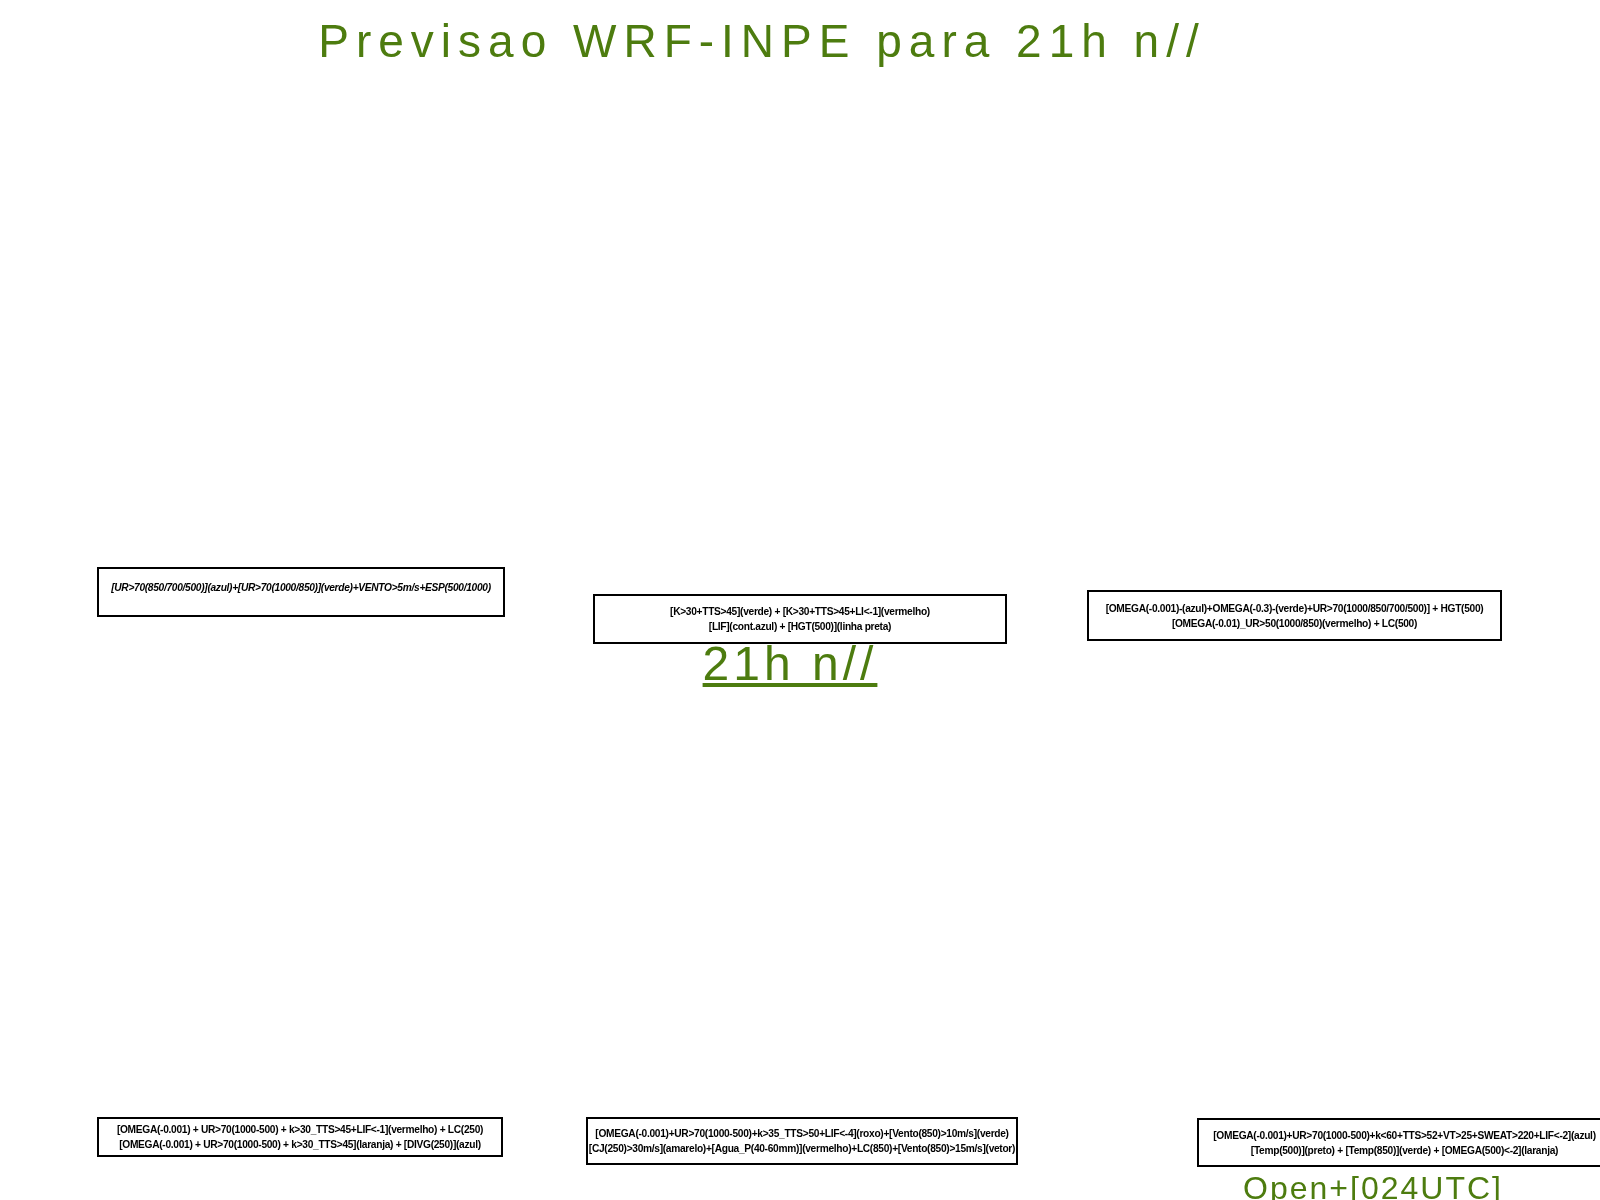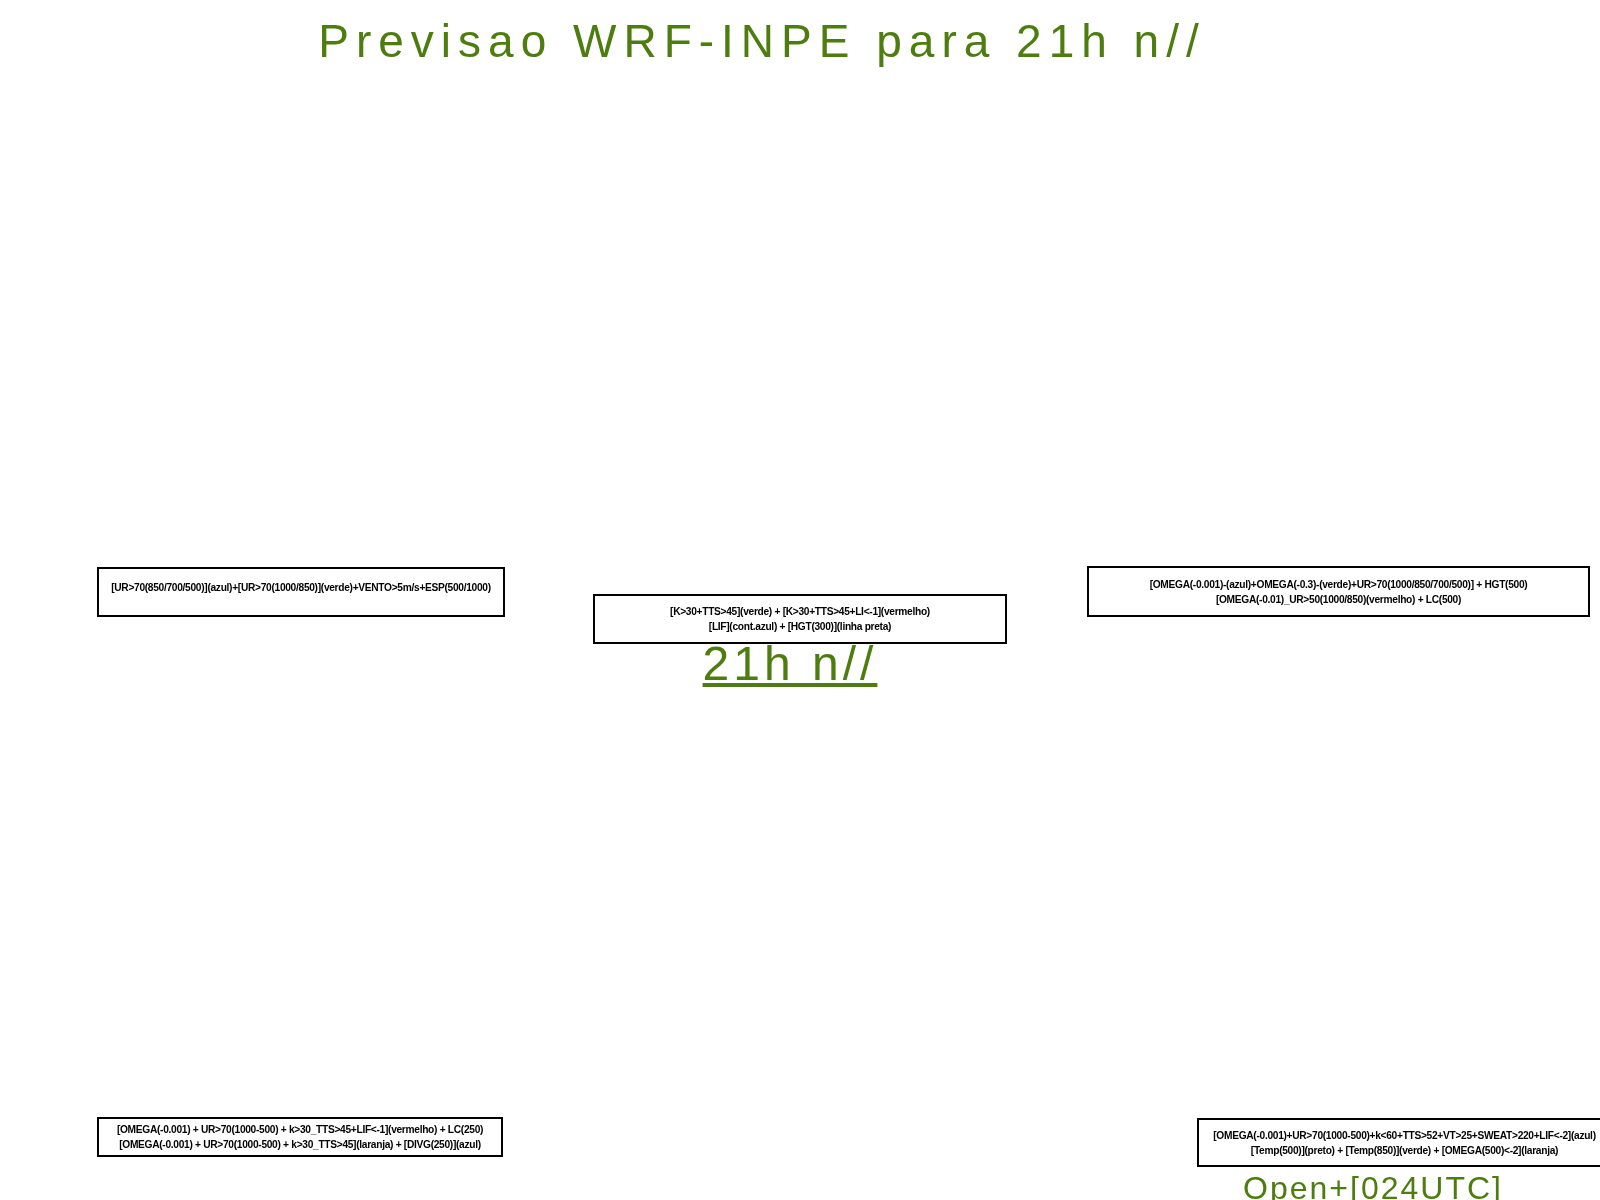--- a/index.html
+++ b/index.html
@@ -58,56 +58,60 @@
     font-family: "Liberation Sans", sans-serif;
     font-weight: 700;
     font-size: 10.2px;
     letter-spacing: -0.3px;
     line-height: 15px;
     color: #000000;
   }
   .legend-line:empty { display: none; }
   .legend-box.single .legend-line { margin-bottom: 9px; }
 
-  .b1 { left: 97px;   top: 567px;  width: 408px; height: 50px; }
+  .b1 { left: 97px;   top: 567px;  width: 408px; height: 50px; font-style: italic; }
   .b2 { left: 593px;  top: 566px;  width: 414px; height: 50px; margin-top: 28px; }
-  .b3 { left: 1087px; top: 566px;  width: 503px; height: 51px; }
+  .b3 { left: 1087px; top: 590px;  width: 415px; height: 51px; }
   .b4 { left: 97px;   top: 1117px; width: 406px; height: 40px; }
   .b5 { left: 586px;  top: 1117px; width: 432px; height: 48px; }
   .b6 { left: 1149px; top: 1118px; width: 415px; height: 49px; margin-left: 48px; }
 </style>
 </head>
 <body>
 
 <div class="canvas">
 
   <div class="stroke-label page-title">Previsao WRF-INPE  para 21h n//</div>
 
   <div class="legend-box b1 single">
     <span class="legend-line">[UR&gt;70(850/700/500)](azul)+[UR&gt;70(1000/850)](verde)+VENTO&gt;5m/s+ESP(500/1000)</span>
 
   </div>
 
   <div class="legend-box b2">
     <span class="legend-line">[K&gt;30+TTS&gt;45](verde) + [K&gt;30+TTS&gt;45+LI&lt;-1](vermelho)</span>
-    <span class="legend-line">[LIF](cont.azul) + [HGT(300)](linha preta)</span>
+    <span class="legend-line">[LIF](cont.azul) + [HGT(500)](linha preta)</span>
   </div>
 
   <div class="legend-box b3">
     <span class="legend-line">[OMEGA(-0.001)-(azul)+OMEGA(-0.3)-(verde)+UR&gt;70(1000/850/700/500)] + HGT(500)</span>
     <span class="legend-line">[OMEGA(-0.01)_UR&gt;50(1000/850)(vermelho) + LC(500)</span>
   </div>
 
   <div class="stroke-label panel-time-label">21h n//</div>
 
   <div class="legend-box b4">
     <span class="legend-line">[OMEGA(-0.001) + UR&gt;70(1000-500) + k&gt;30_TTS&gt;45+LIF&lt;-1](vermelho) + LC(250)</span>
     <span class="legend-line">[OMEGA(-0.001) + UR&gt;70(1000-500) + k&gt;30_TTS&gt;45](laranja) + [DIVG(250)](azul)</span>
   </div>
 
+  <div class="legend-box b5">
+    <span class="legend-line">[OMEGA(-0.001)+UR&gt;70(1000-500)+k&gt;35_TTS&gt;50+LIF&lt;-4](roxo)+[Vento(850)&gt;10m/s](verde)</span>
+    <span class="legend-line">[CJ(250)&gt;30m/s](amarelo)+[Agua_P(40-60mm)](vermelho)+LC(850)+[Vento(850)&gt;15m/s](vetor)</span>
+  </div>
 
   <div class="legend-box b6">
     <span class="legend-line">[OMEGA(-0.001)+UR&gt;70(1000-500)+k&lt;60+TTS&gt;52+VT&gt;25+SWEAT&gt;220+LIF&lt;-2](azul)</span>
     <span class="legend-line">[Temp(500)](preto) + [Temp(850)](verde) + [OMEGA(500)&lt;-2](laranja)</span>
   </div>
 
   <div class="stroke-label footer-open-label">Open+[024UTC]</div>
 
 </div>
 

